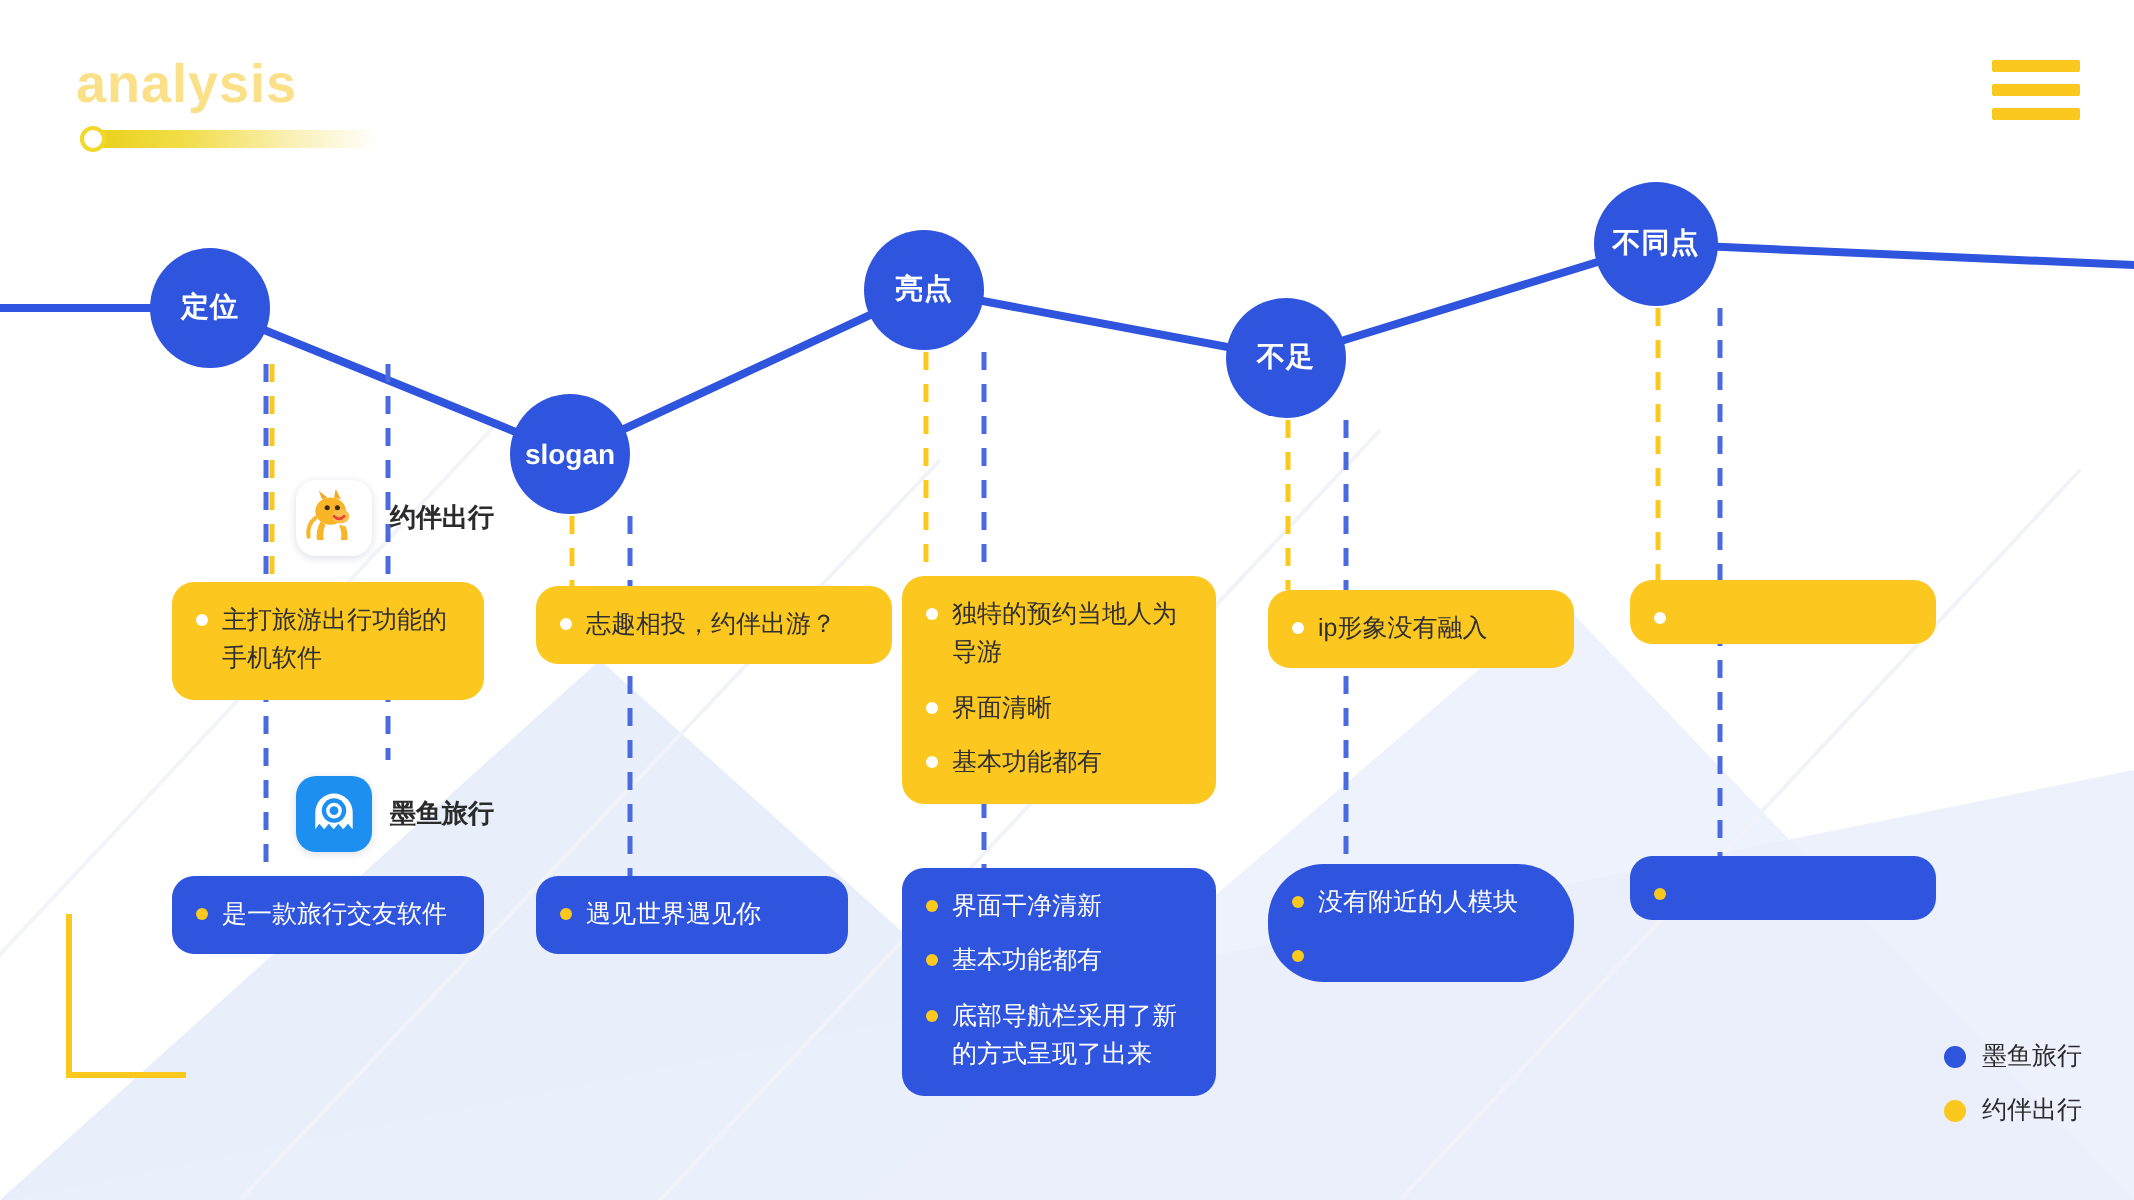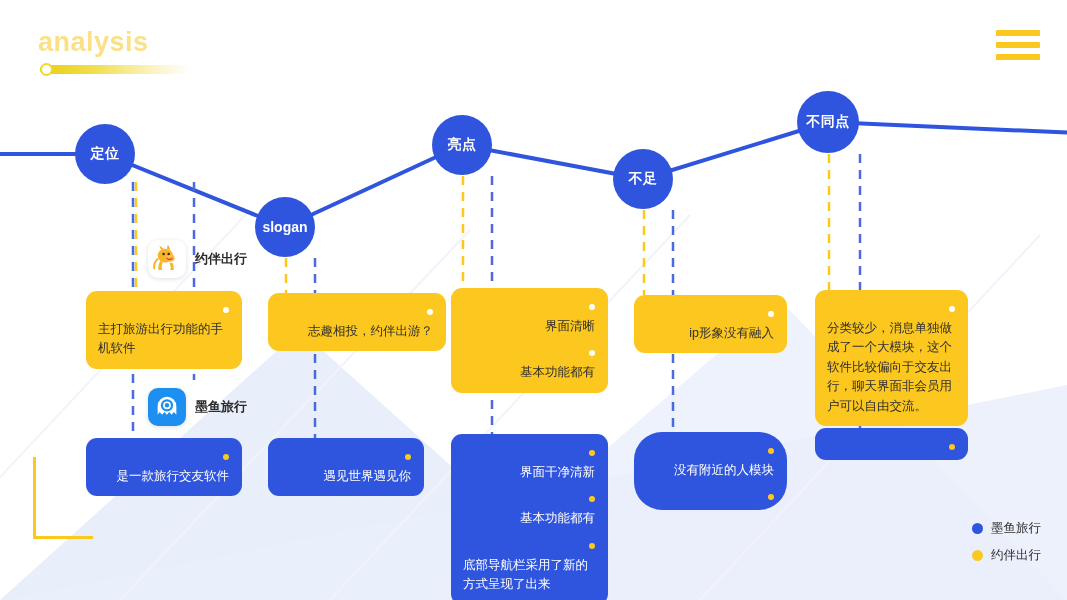--- a/index.html
+++ b/index.html
@@ -64,21 +64,21 @@
   .app-name { font-size:13px; font-weight:700; color:#2b2b2b; }
 
   
   .card {
     position:absolute; border-radius:11px; padding:10px 13px 10px 12px;
     z-index:5; cursor:pointer;
   }
   .card.yellow { background:#fcc71f; }
   .card.blue   { background:#2f54dd; }
 
-  .bullet-line { display:flex; align-items:flex-end; gap:7px; margin-bottom:8px;flex-direction:column; }
+  .bullet-line { display:flex; align-items:flex-start; gap:7px; margin-bottom:8px; }
   .bullet-line:last-child { margin-bottom:0; }
   .dot { flex:0 0 auto; width:6px; height:6px; border-radius:50%; margin-top:6px; }
   .card.yellow .dot { background:#ffffff; }
   .card.blue   .dot { background:#fbc91e; }
   .btext { font-size:12.5px; line-height:1.55; }
   .card.yellow .btext { color:#2f2f2f; font-weight:500; }
   .card.blue   .btext { color:#ffffff; font-weight:500; }
 
   
   #legend { position:absolute; right:26px; bottom:36px; z-index:6; }
@@ -193,39 +193,42 @@
 <div class="card yellow" style="left:268px; top:293px; width:178px;">
   <div class="bullet-line">
     <span class="dot"></span>
     <span class="btext">志趣相投，约伴出游？</span>
   </div>
 </div>
 
 <div class="card yellow" style="left:451px; top:288px; width:157px;">
   <div class="bullet-line">
     <span class="dot"></span>
+    <span class="btext">独特的预约当地人为导游</span>
+  </div>
+  <div class="bullet-line">
+    <span class="dot"></span>
     <span class="btext">界面清晰</span>
   </div>
   <div class="bullet-line">
     <span class="dot"></span>
     <span class="btext">基本功能都有</span>
   </div>
 </div>
 
 <div class="card yellow" style="left:634px; top:295px; width:153px;">
   <div class="bullet-line">
     <span class="dot"></span>
     <span class="btext">ip形象没有融入</span>
   </div>
 </div>
 
 <div class="card yellow" style="left:815px; top:290px; width:153px;">
   <div class="bullet-line">
     <span class="dot"></span>
-    <span class="btext">分类较少，消息单独做成了一个大模块，这个软件比较偏向于交友出行，聊天界面非会员用户可以自由交流。</span>
   </div>
 </div>
 
 <div class="card blue" style="left:86px; top:438px; width:156px;">
   <div class="bullet-line">
     <span class="dot"></span>
     <span class="btext">是一款旅行交友软件</span>
   </div>
 </div>
 

